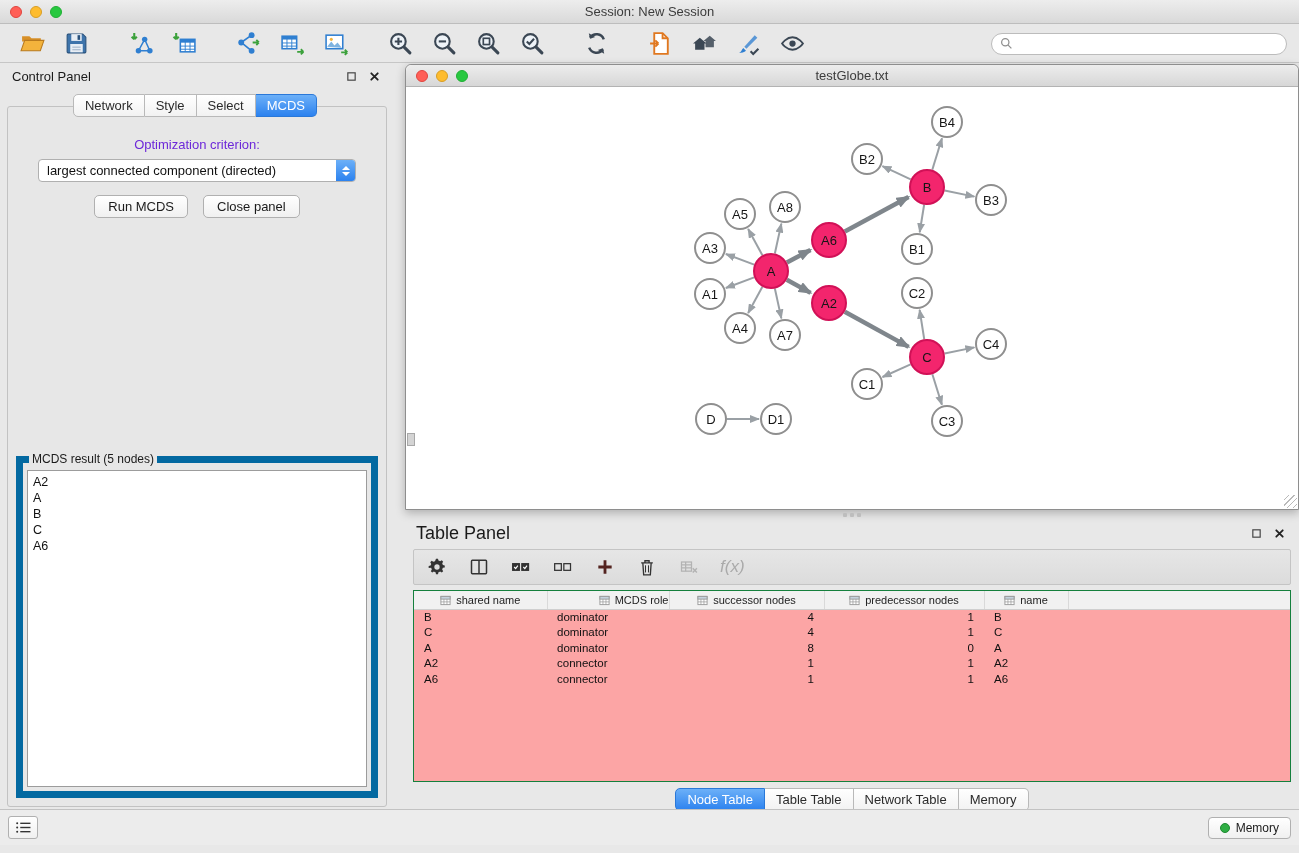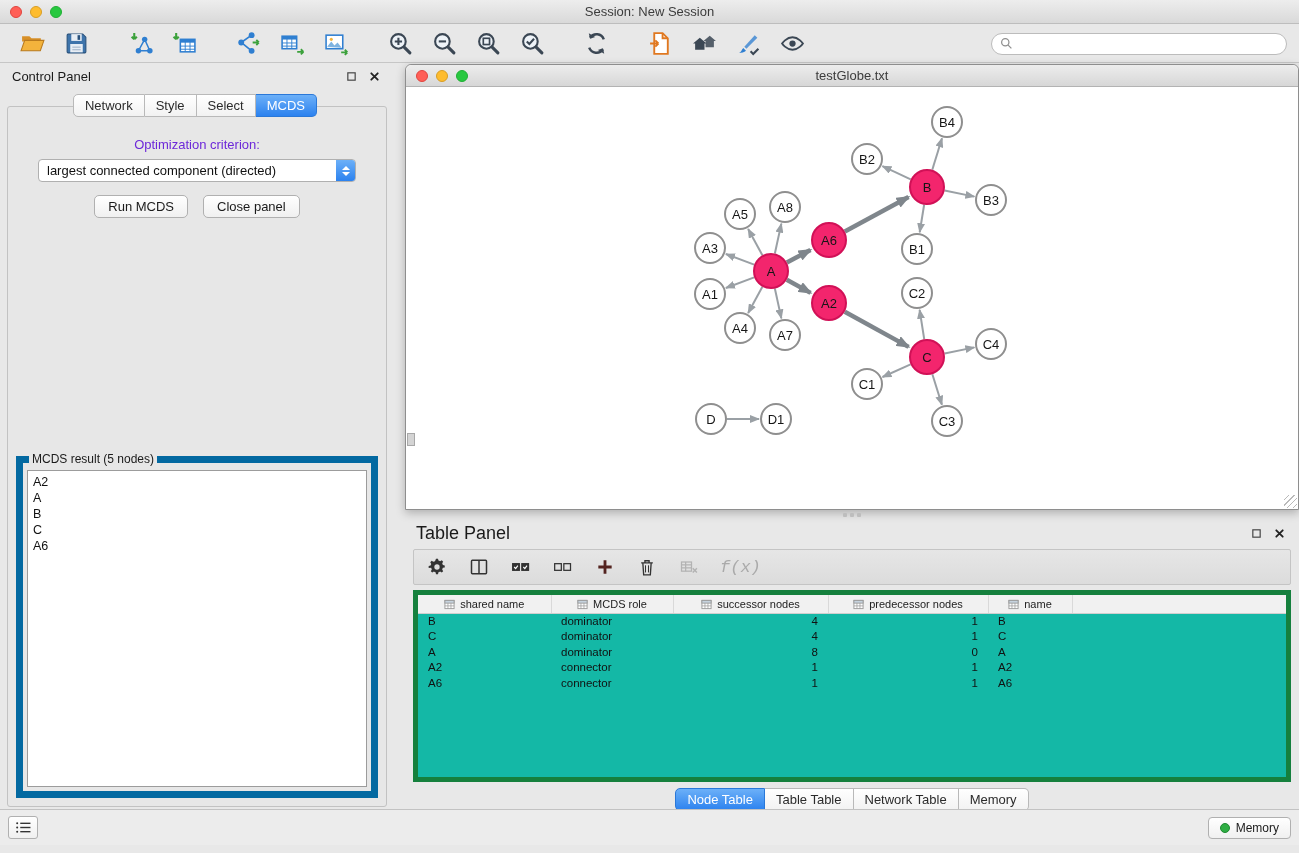--- a/index.html
+++ b/index.html
@@ -80,22 +80,22 @@
   .splitter { position:absolute; left:405px; top:510px; right:0; height:10px; display:flex; align-items:center; justify-content:center; gap:3px;}
   .splitter i { width:4px; height:4px; background:#bdbdbd; border-radius:1px; display:block;}
   
   .table-panel { position:absolute; left:405px; top:520px; right:0; bottom:36px; }
   .tp-header { height:26px; display:flex; align-items:center; }
   .tp-title { padding-left:11px; font-size:18px; color:#1a1a1a; }
   .tp-toolbar { margin:3px 8px 0; height:36px; background:linear-gradient(#e6e6e6,#dcdcdc);
     border:1px solid #c4c4c4; border-radius:2px; display:flex; align-items:center; padding-left:12px; gap:20px; }
   .tp-toolbar .ticon { width:22px; height:22px; display:flex; align-items:center; justify-content:center;}
   .tp-toolbar svg { width:20px; height:20px; }
-  .fx { font-family:Liberation Mono, monospace; font-style:italic; font-size:17px; color:#aaa; }
-  .dtable-wrap { margin:5px 8px 0; height:192px; background:#14b8a6; border:5px solid #15803d; overflow:hidden; }
+  .fx { font-family:Liberation Sans, sans-serif; font-style:italic; font-size:17px; color:#aaa; }
+  .dtable-wrap { margin:5px 8px 0; height:192px; background:#fca5a5; border:1px solid #15803d; overflow:hidden; }
   table.dtable { width:100%; border-collapse:collapse; table-layout:fixed; }
   table.dtable th { background:#f1f1f1; border-right:1px solid #d9d9d9; border-bottom:1px solid #cfcfcf;
     font-weight:normal; font-size:11px; height:18px; text-align:center; white-space:nowrap; color:#222; overflow:hidden;}
   table.dtable th:last-child { border-right:none; }
   .colicon { width:11px; height:11px; vertical-align:-2px; margin-right:5px; }
   table.dtable td { font-size:11.5px; height:15.5px; padding:0 10px; white-space:nowrap; color:#111; overflow:hidden;}
   .tp-tabs { margin-top:6px; display:flex; justify-content:center; }
   
   .statusbar { position:absolute; left:0; right:0; bottom:8px; height:36px; background:#ececec;
     border-top:1px solid #c2c2c2; display:flex; align-items:center; justify-content:space-between; padding:0 8px; }
@@ -498,21 +498,21 @@
   </div>
   <div class="dtable-wrap">
     <table class="dtable">
       <thead>
           <tr>
             <th style="width: 133px;"><svg class="colicon" viewBox="0 0 12 12">
                 <rect x="1" y="1.5" width="10" height="9" fill="#fff" stroke="#9a9a9a"></rect>
                 <rect x="1" y="1.5" width="10" height="3" fill="#c6d3de" stroke="#9a9a9a"></rect>
                 <path d="M1 7.5h10M4.3 4.5v6M7.6 4.5v6" stroke="#9a9a9a" stroke-width="0.8" fill="none"></path>
               </svg><span>shared name</span></th>
-            <th style="width: 122px;"><svg class="colicon" viewBox="0 0 12 12">
+            <th style="width: 122px; text-align: right;"><svg class="colicon" viewBox="0 0 12 12">
                 <rect x="1" y="1.5" width="10" height="9" fill="#fff" stroke="#9a9a9a"></rect>
                 <rect x="1" y="1.5" width="10" height="3" fill="#c6d3de" stroke="#9a9a9a"></rect>
                 <path d="M1 7.5h10M4.3 4.5v6M7.6 4.5v6" stroke="#9a9a9a" stroke-width="0.8" fill="none"></path>
               </svg><span>MCDS role</span></th>
             <th style="width: 155px;"><svg class="colicon" viewBox="0 0 12 12">
                 <rect x="1" y="1.5" width="10" height="9" fill="#fff" stroke="#9a9a9a"></rect>
                 <rect x="1" y="1.5" width="10" height="3" fill="#c6d3de" stroke="#9a9a9a"></rect>
                 <path d="M1 7.5h10M4.3 4.5v6M7.6 4.5v6" stroke="#9a9a9a" stroke-width="0.8" fill="none"></path>
               </svg><span>successor nodes</span></th>
             <th style="width: 160px;"><svg class="colicon" viewBox="0 0 12 12">

